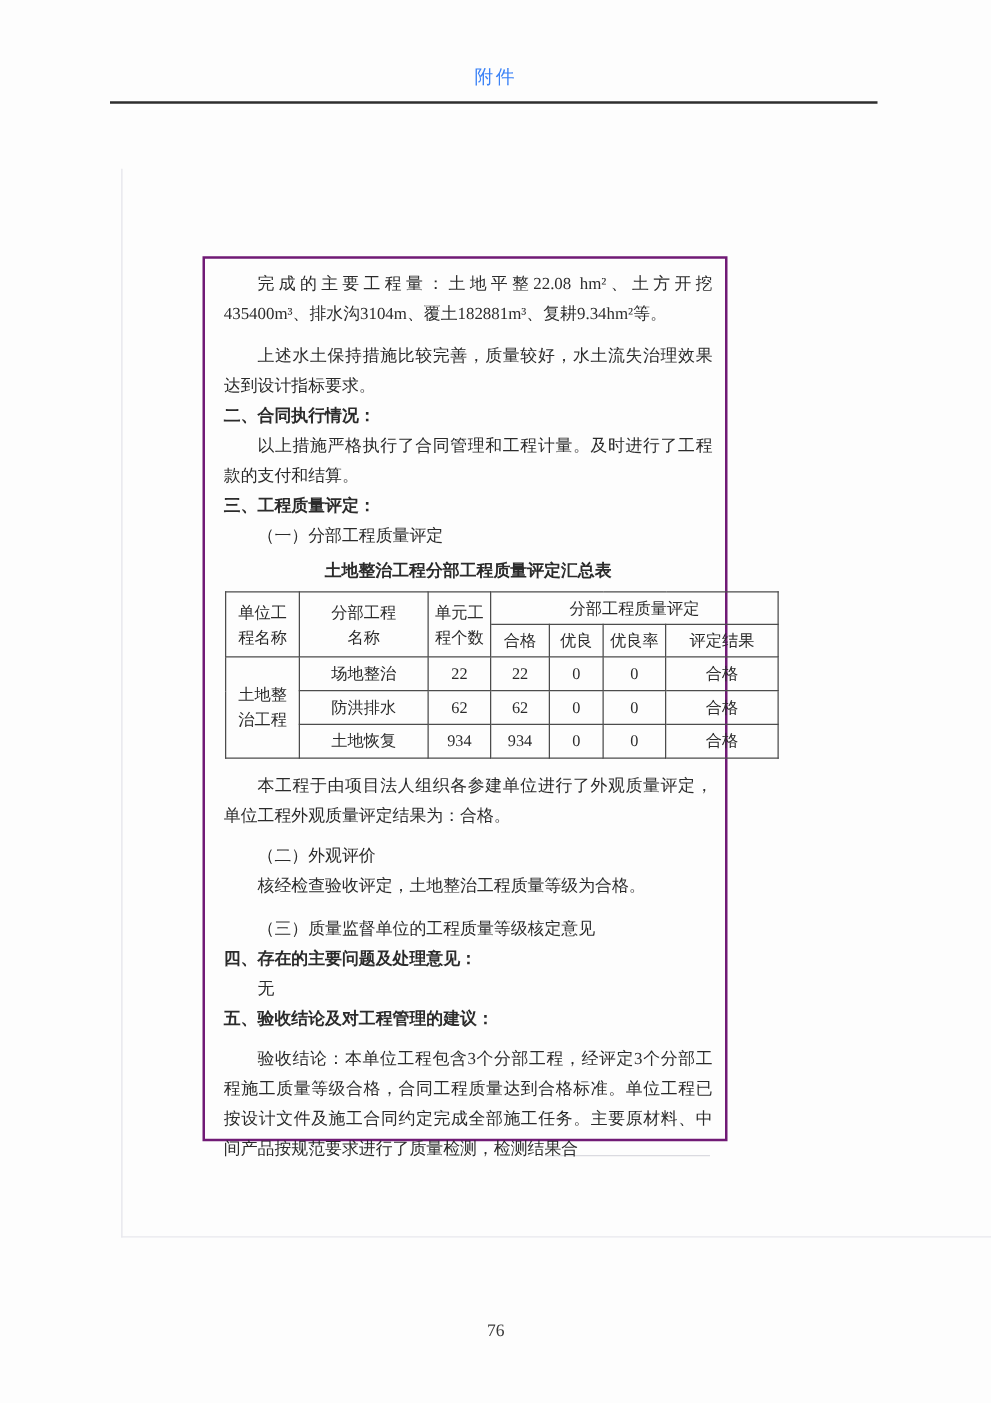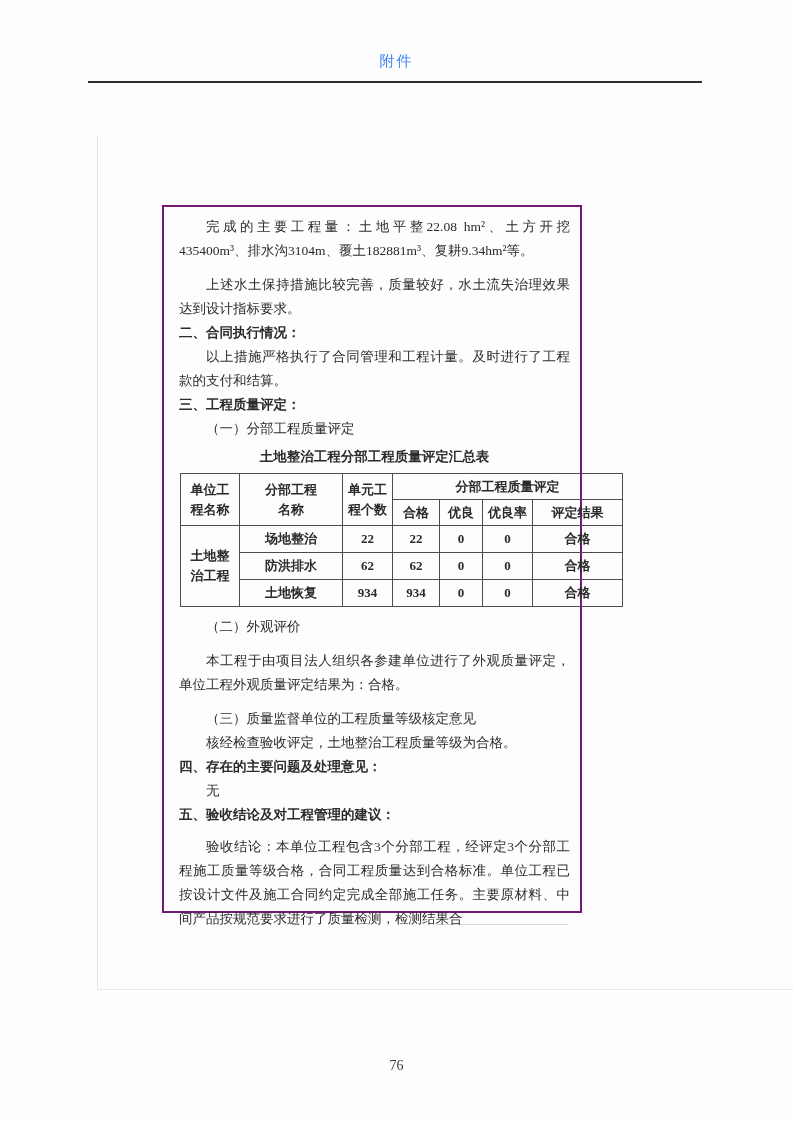--- a/index.html
+++ b/index.html
@@ -82,21 +82,21 @@
   
   table.eval {
     border-collapse: collapse;
     table-layout: fixed;
     width: 442px;
     margin-left: 1px;
   }
   table.eval th, table.eval td {
     border: 1px solid #4c4c4c;
     font-size: 13px;
-    font-weight: bold;
+    font-weight: normal;
     text-align: center;
     vertical-align: middle;
     padding: 1px 2px;
     line-height: 20px;
   }
   table.eval .hdr-row th { height: 23px; }
   table.eval .body-row td { height: 24px; }
   .pre-line { white-space: pre-line; }
 
   
@@ -179,24 +179,24 @@
         <td>土地恢复</td>
         <td>934</td>
         <td>934</td>
         <td>0</td>
         <td>0</td>
         <td>合格</td>
       </tr>
     </tbody>
       </table>
 
+    <p class="indent mt10">本工程于由项目法人组织各参建单位进行了外观质量评定，单位工程外观质量评定结果为：合格。</p>
     <p class="indent mt8">（二）外观评价</p>
-    <p class="indent mt10">本工程于由项目法人组织各参建单位进行了外观质量评定，单位工程外观质量评定结果为：合格。</p>
+    <p class="indent">核经检查验收评定，土地整治工程质量等级为合格。</p>
     <p class="indent mt10">（三）质量监督单位的工程质量等级核定意见</p>
-    <p class="indent">核经检查验收评定，土地整治工程质量等级为合格。</p>
     <p class="bold-heading">四、存在的主要问题及处理意见：</p>
     <p class="indent">无</p>
     <p class="bold-heading">五、验收结论及对工程管理的建议：</p>
     <p class="indent mt8">验收结论：本单位工程包含3个分部工程，经评定3个分部工程施工质量等级合格，合同工程质量达到合格标准。单位工程已按设计文件及施工合同约定完成全部施工任务。主要原材料、中间产品按规范要求进行了质量检测，检测结果合</p>
 
   </div>
 
   <div class="page-number">76</div>
 
 </div>

